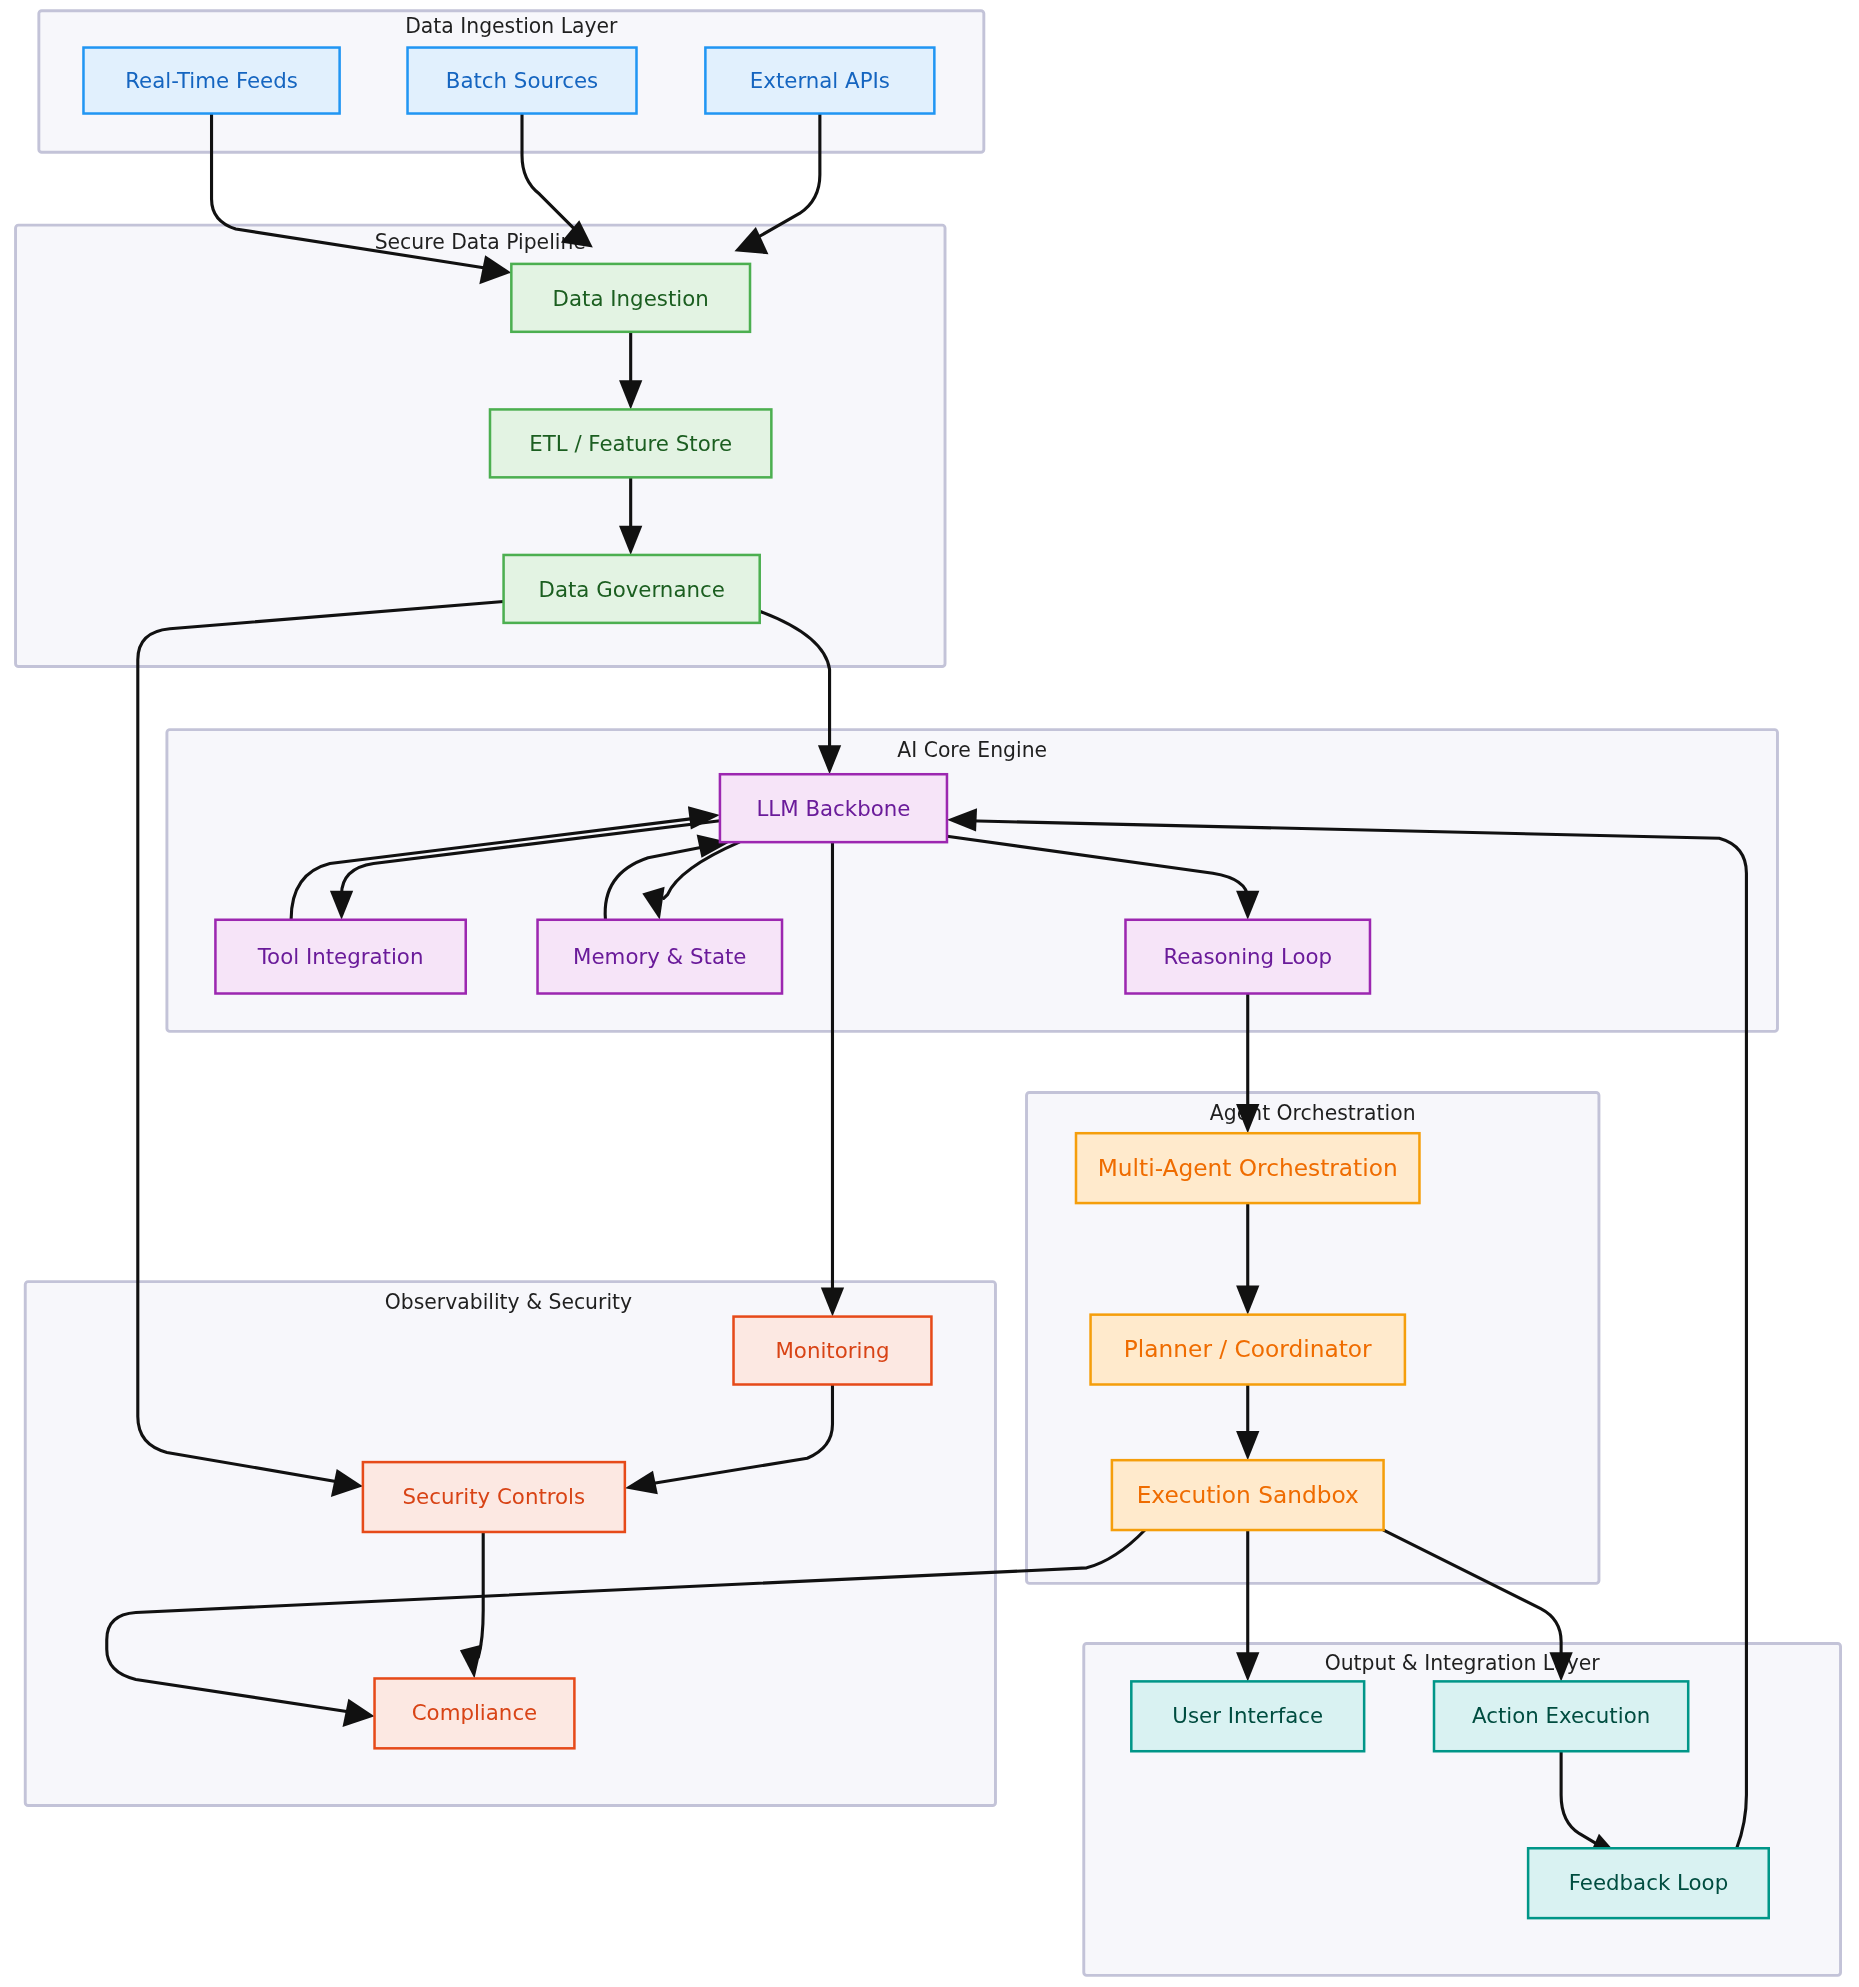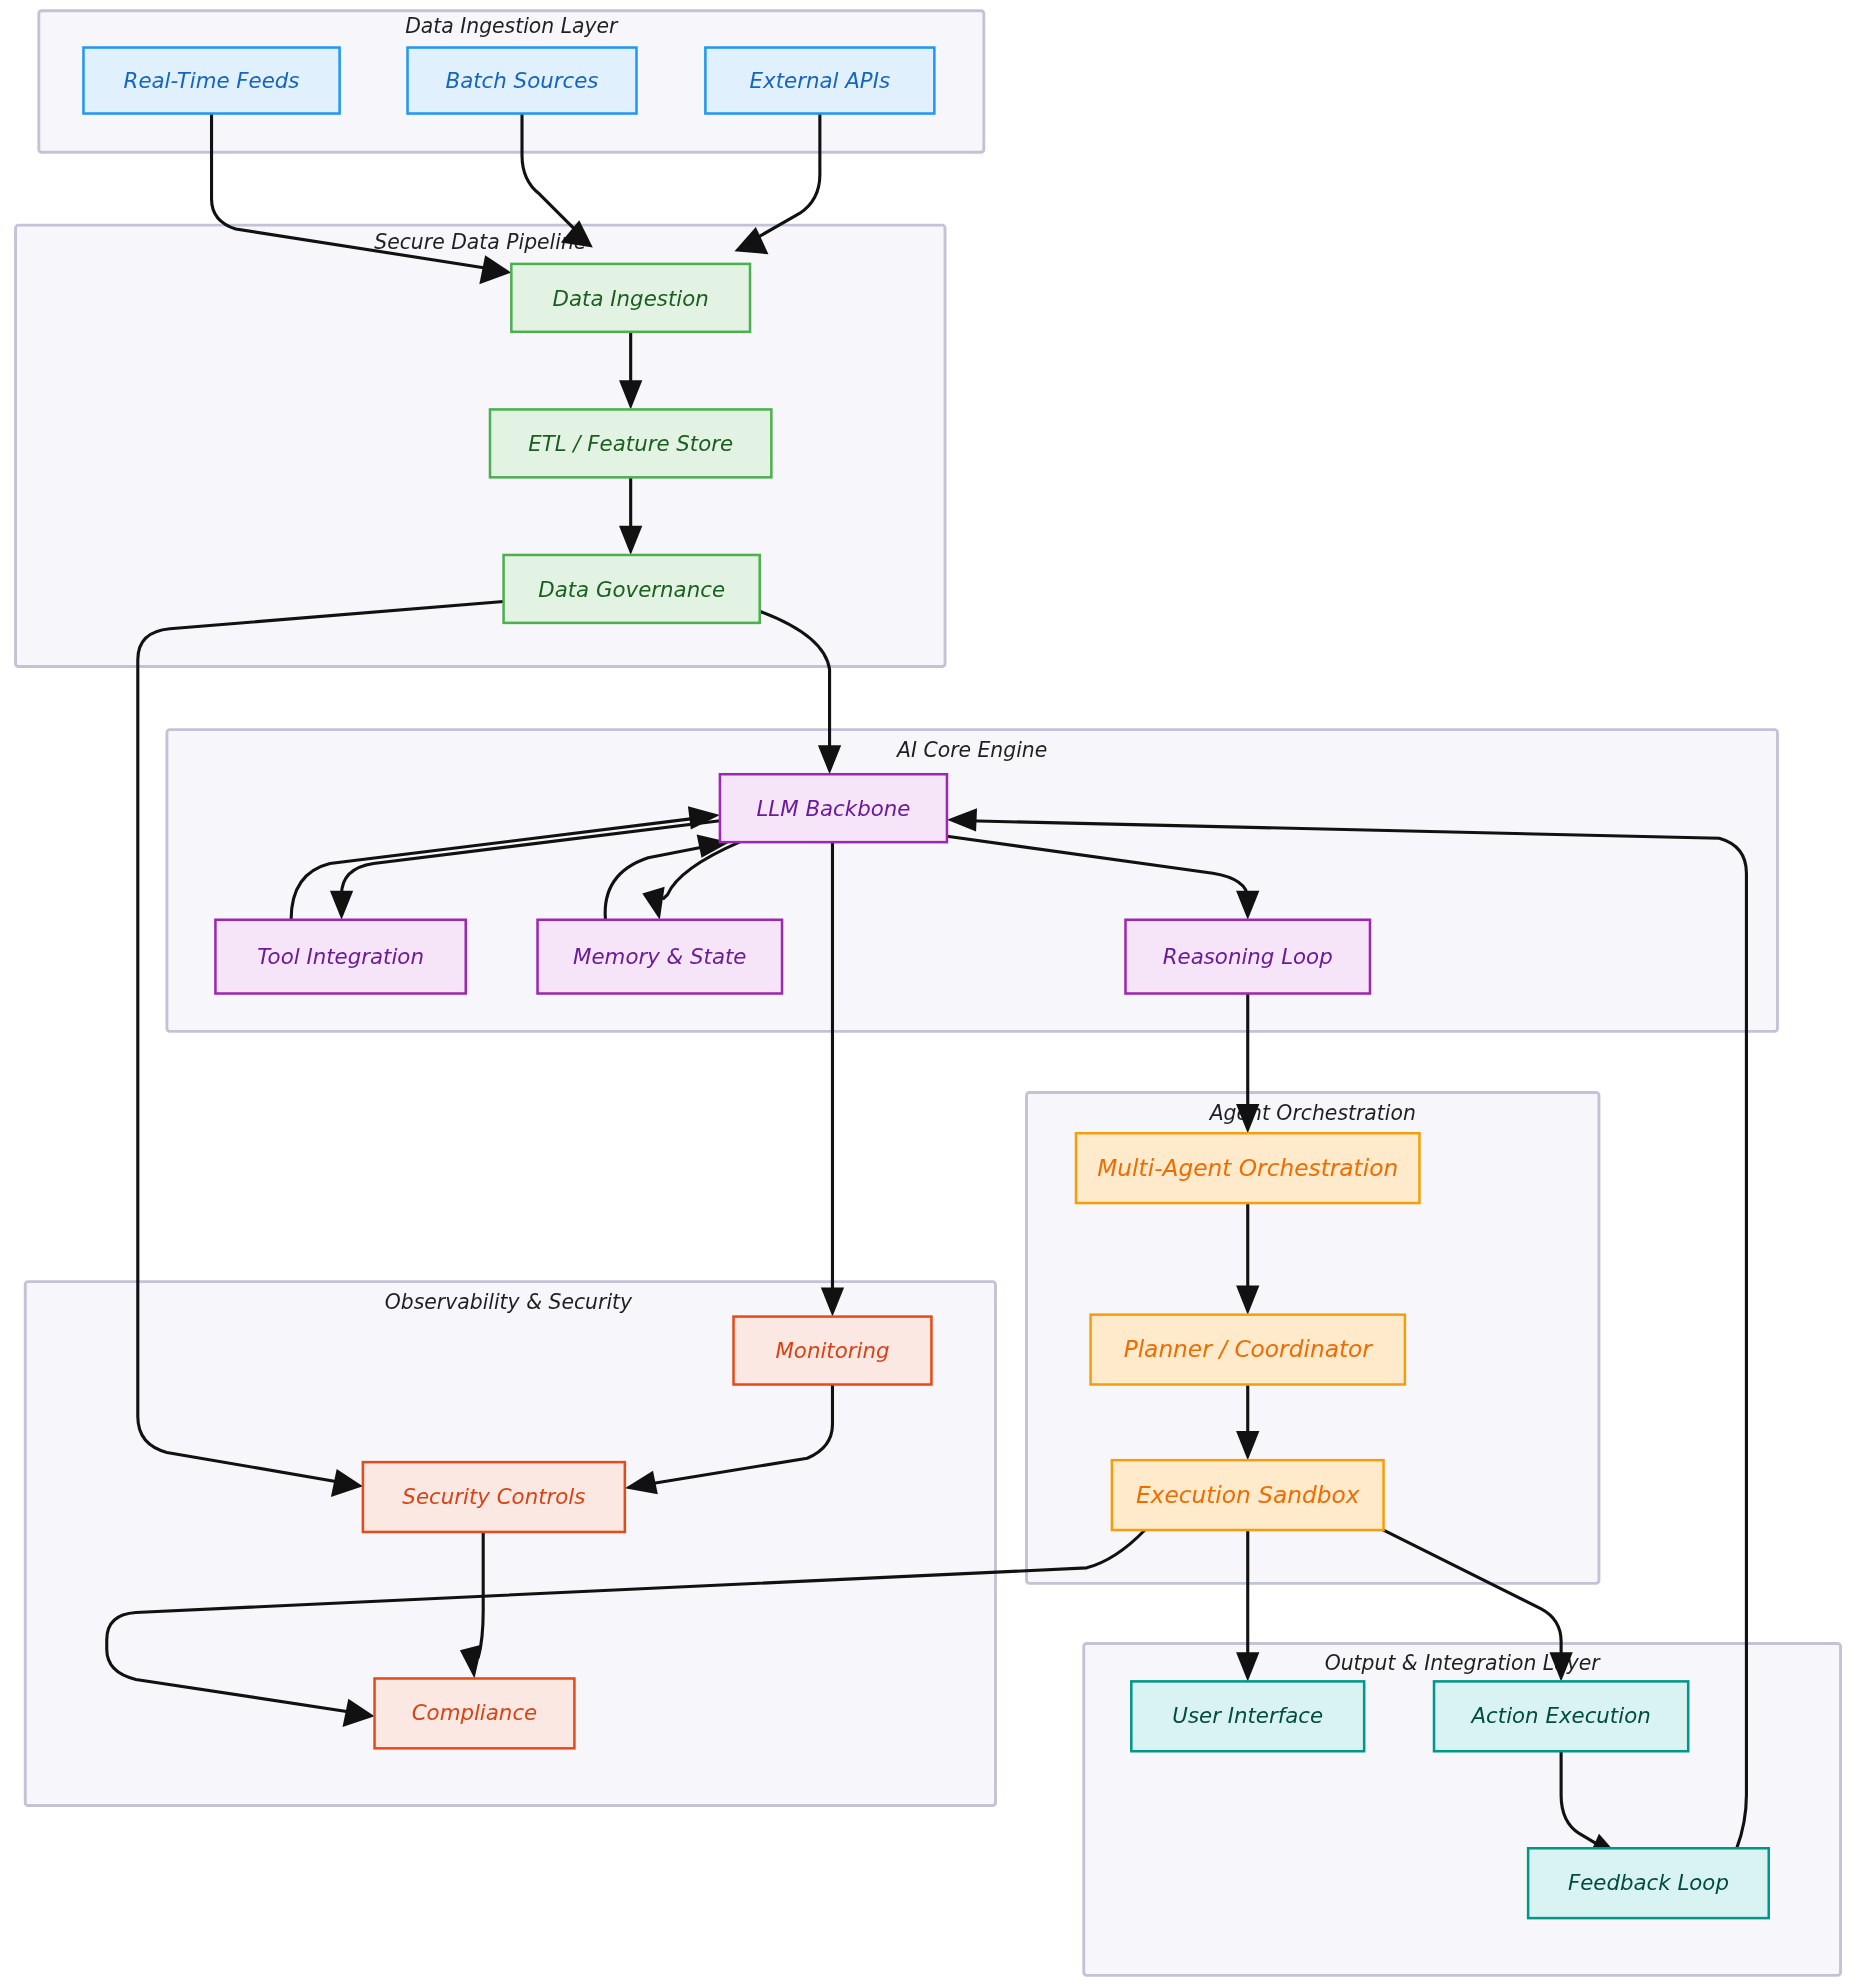--- a/index.html
+++ b/index.html
@@ -7,21 +7,20 @@
     padding: 0;
     background: #ffffff;
     font-family: "DejaVu Sans", sans-serif;
   }
   #stage {
     position: relative;
     width: 1859px;
     height: 1987px;
     background: #ffffff;
     overflow: hidden;
-    font-style: italic;
   }
   svg#diagram {
     position: absolute;
     top: 0; left: 0;
     width: 1859px;
     height: 1987px;
   }
   .cluster-rect {
     fill: #f7f7fb;
     stroke: #c3c3d8;

